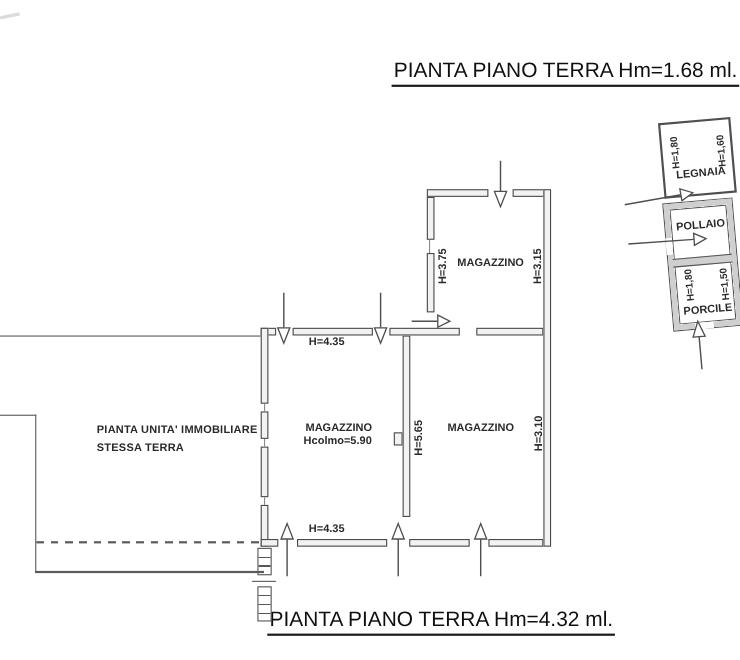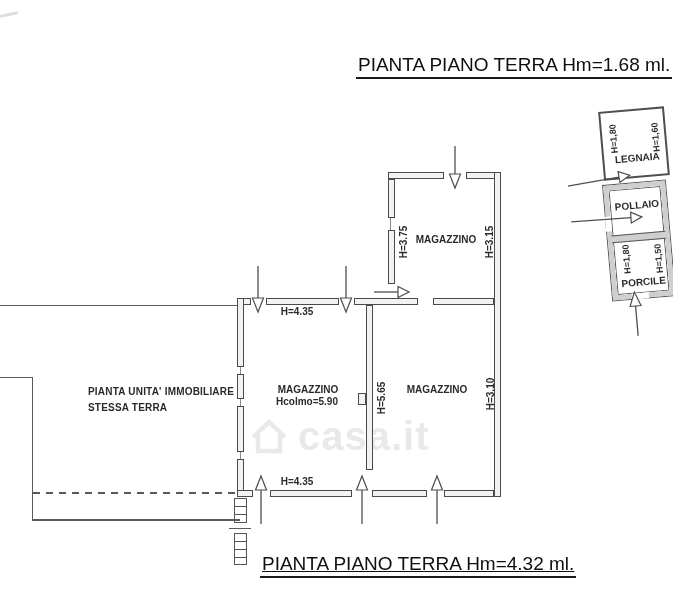--- a/index.html
+++ b/index.html
@@ -27,30 +27,23 @@
   .watermark .wm-text{font-size:40px;font-weight:bold;letter-spacing:1px;line-height:1;}
   .smudge{position:absolute;background:#dcdcdc;transform:rotate(-12deg);}
 </style>
 </head>
 <body>
 
 <div class="plan">
 
   <div class="smudge" style="left:0;top:13px;width:18px;height:3px;"></div>
 
-  <div class="watermark" style="left:248px;top:415px;">
-    <svg width="42" height="42" viewBox="0 0 42 42">
-      <path d="M5 22 L21 7 L37 22" fill="none" stroke="#e9e9e9" stroke-width="4.5"></path>
-      <path d="M10 19 V36 H32 V19" fill="none" stroke="#e9e9e9" stroke-width="4.5"></path>
-    </svg>
-    <span class="wm-text">casa.it</span>
-  </div>
 
   <div class="title" style="left:356px;top:54px;">PIANTA PIANO TERRA Hm=1.68 ml.</div>
-  <div class="title" style="left:260px;top:553px;text-decoration:underline;">PIANTA PIANO TERRA Hm=4.32 ml.</div>
+  <div class="title" style="left:243px;top:553px;">PIANTA PIANO TERRA Hm=4.32 ml.</div>
 
   <div class="line" style="left:0;top:305px;width:238px;height:1px;"></div>
   <div class="line" style="left:0;top:377px;width:33px;height:1px;"></div>
   <div class="line" style="left:32px;top:377px;width:1px;height:144px;"></div>
   <div class="line" style="left:32px;top:519px;width:208px;height:2px;"></div>
   <div class="dashed" style="left:33px;top:492px;width:204px;"></div>
   <span class="tlabel" style="left:88px;top:386px;">PIANTA UNITA' IMMOBILIARE</span>
   <span class="tlabel" style="left:88px;top:402px;">STESSA TERRA</span>
 
   <div class="wall" style="left:388px;top:172px;width:56px;height:7px;"></div>

